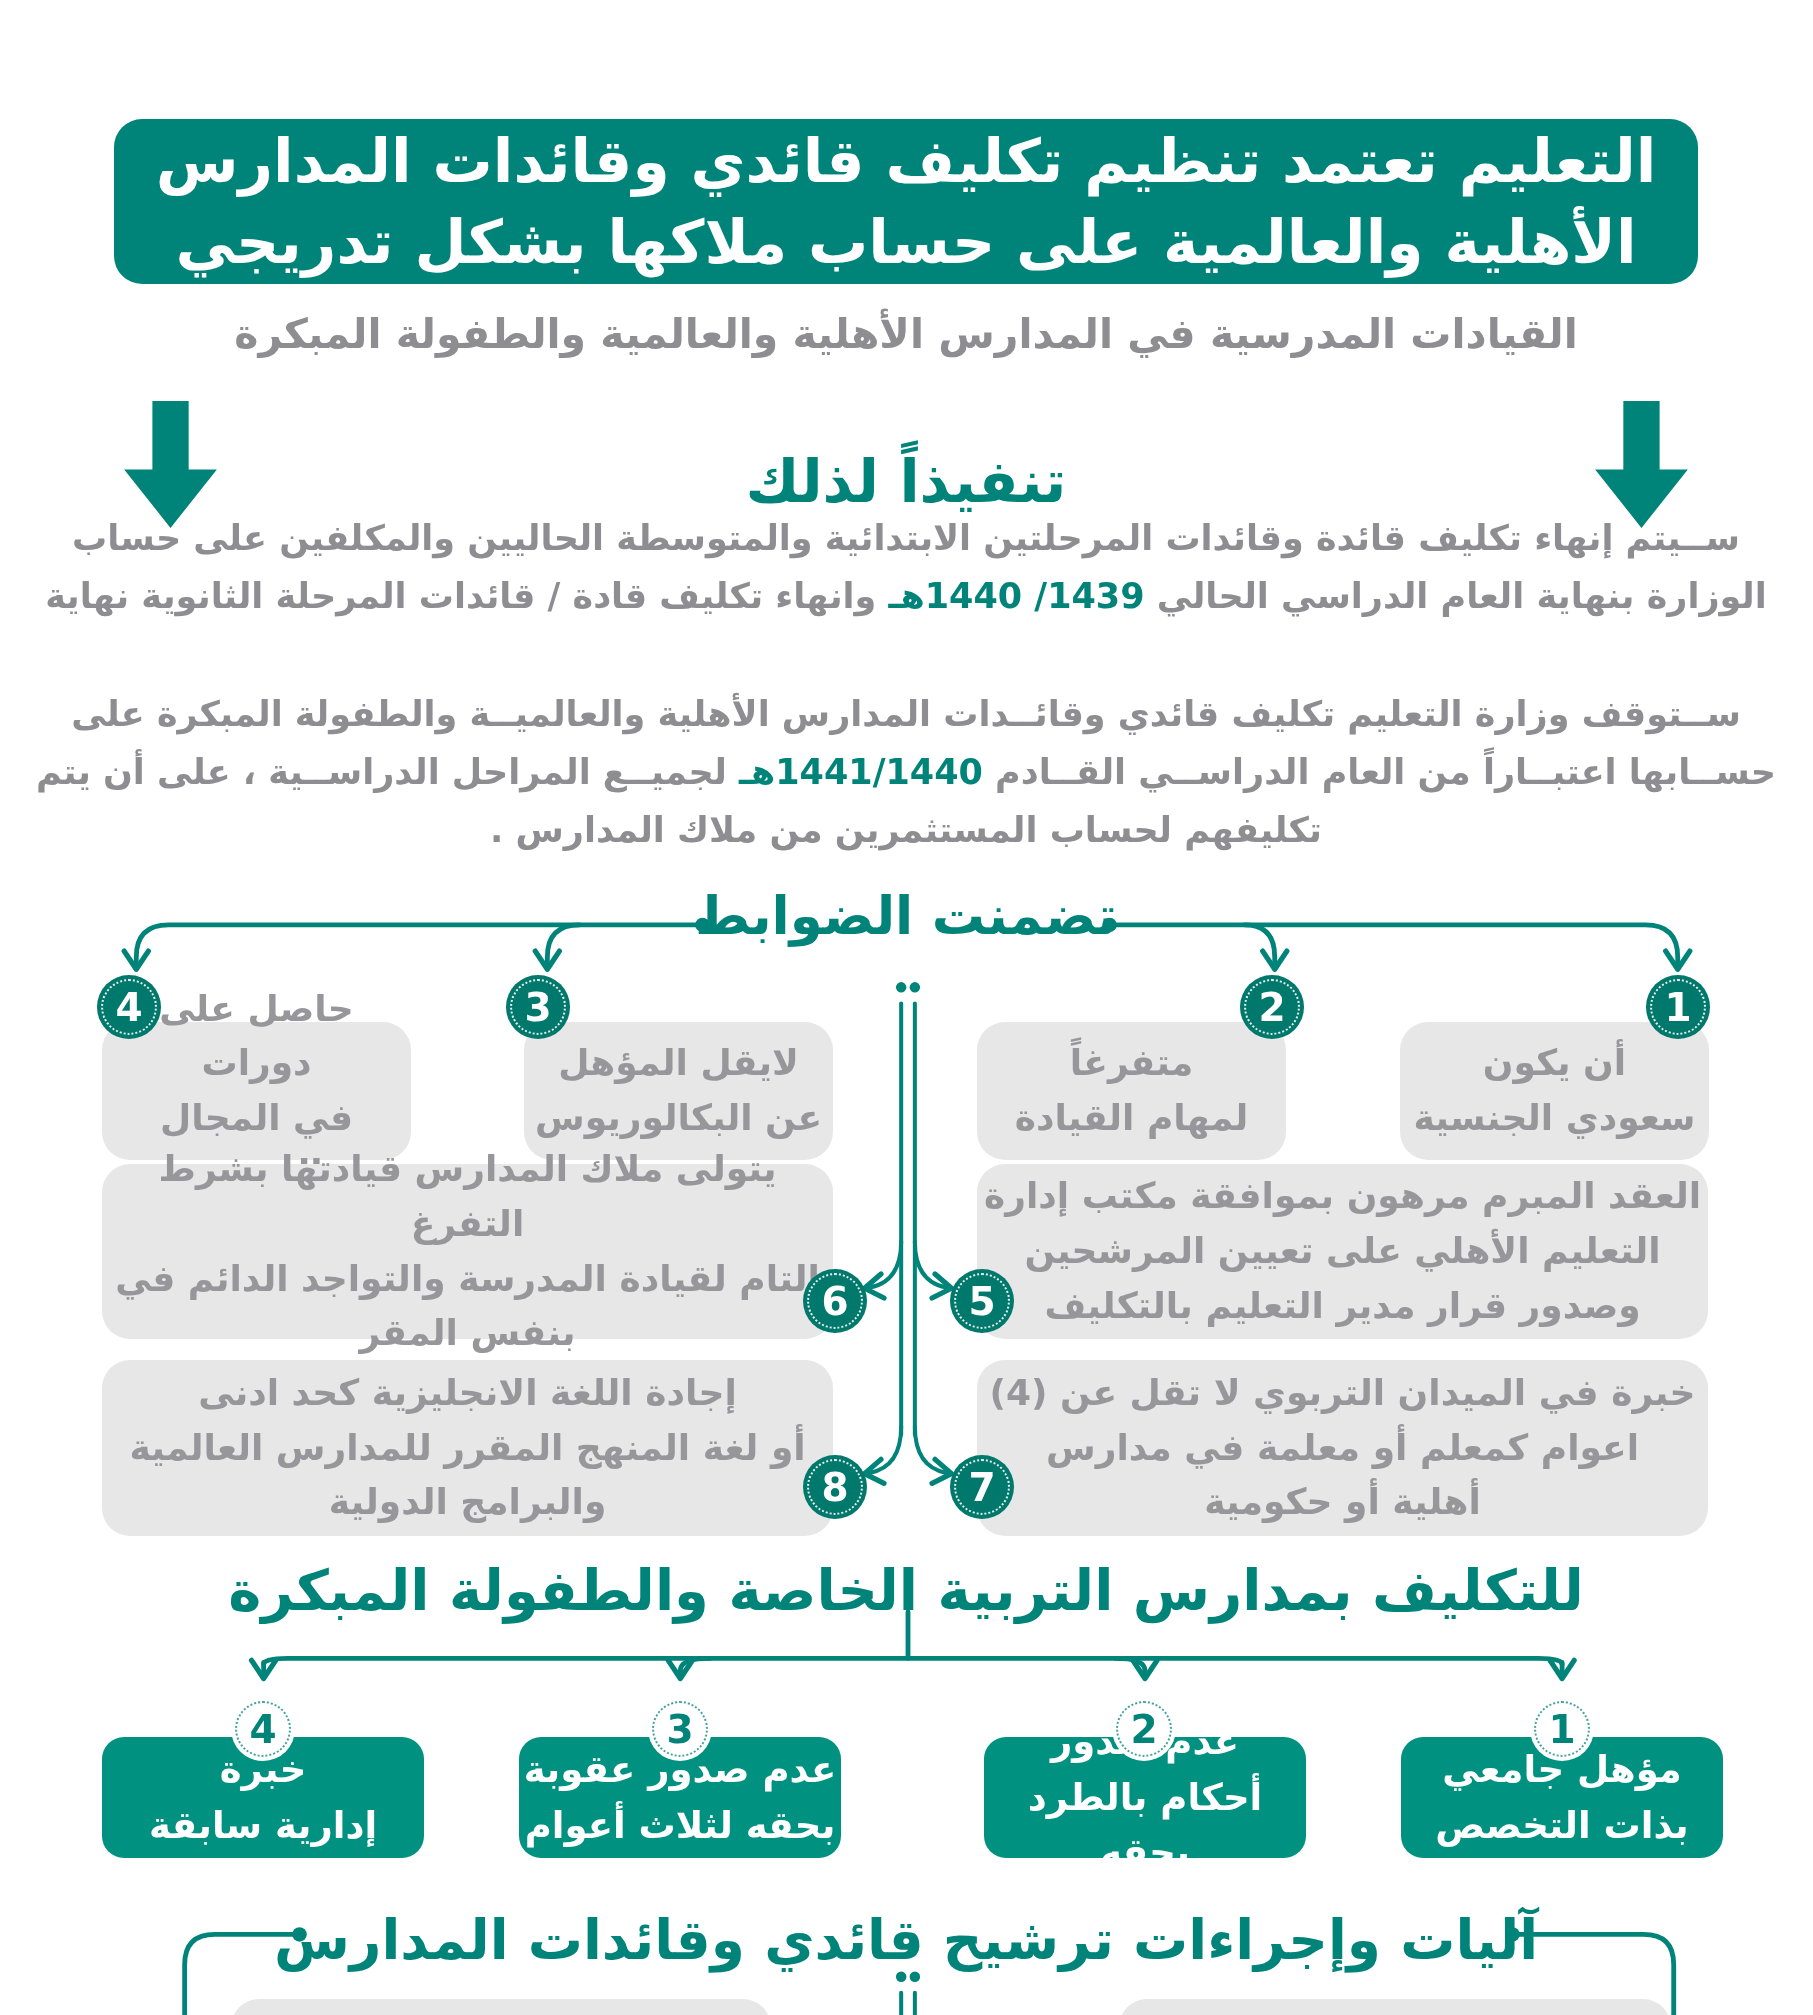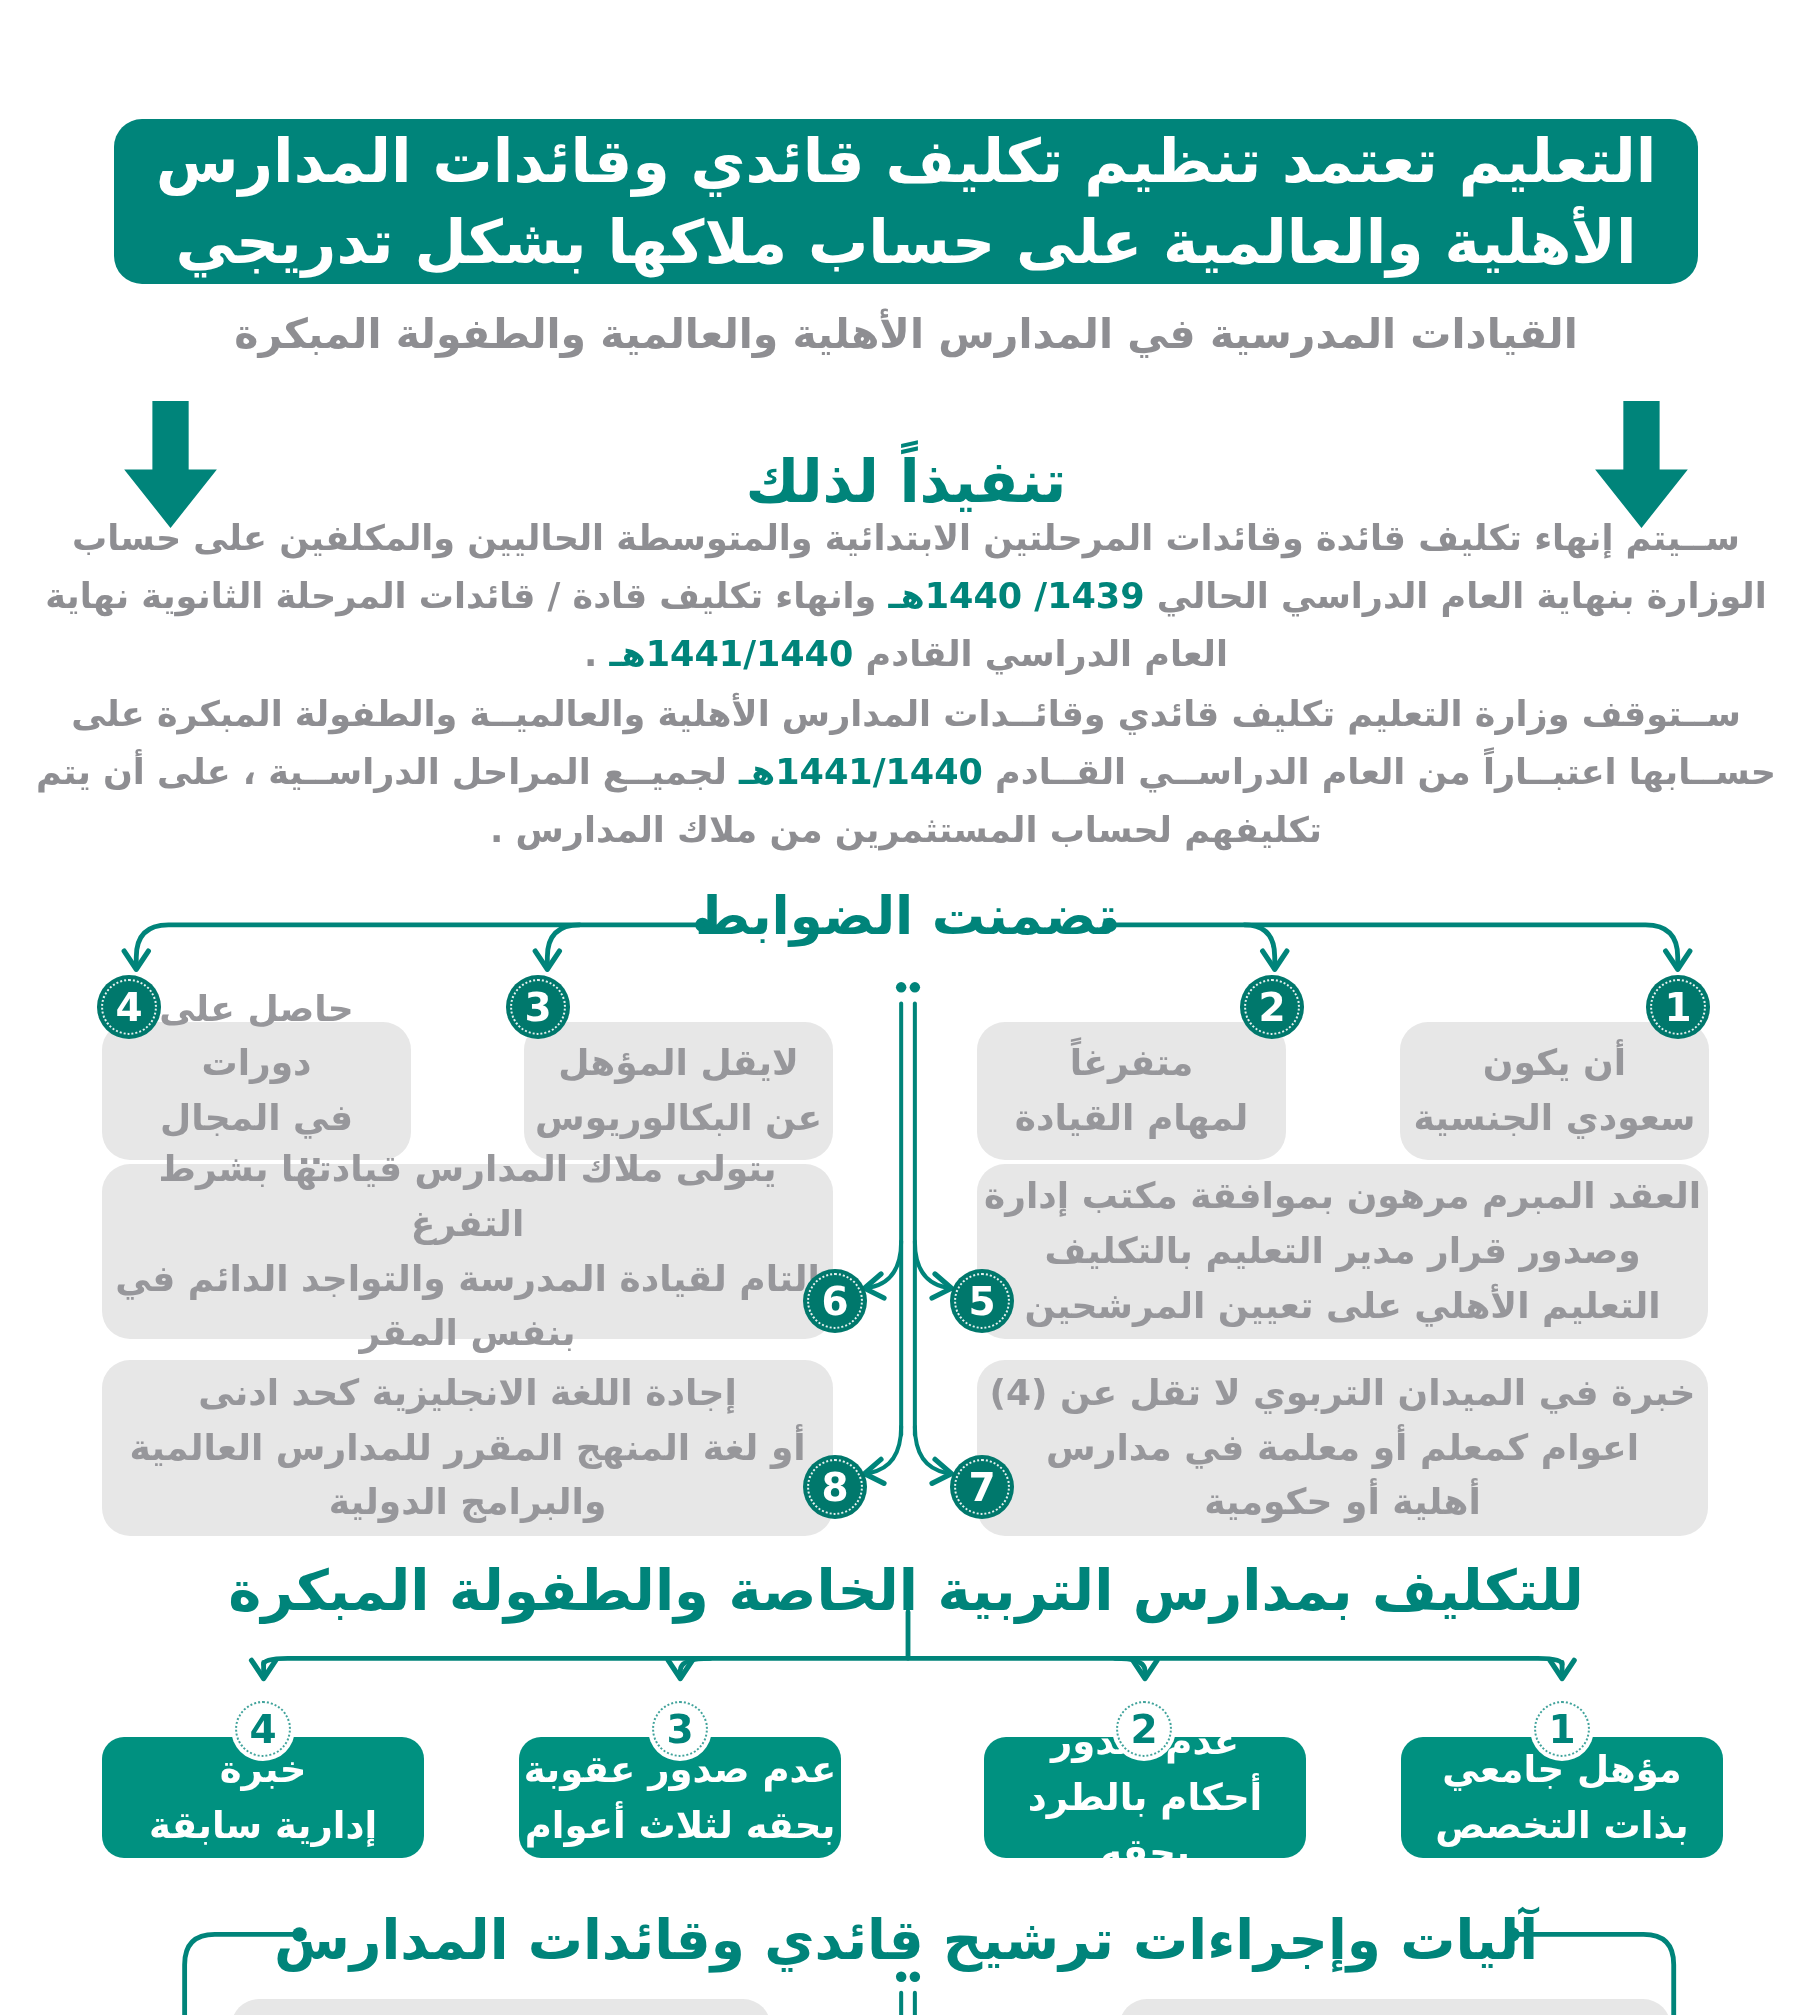--- a/index.html
+++ b/index.html
@@ -114,21 +114,20 @@
 
   <div class="intro">
     <div>القيادات المدرسية في المدارس الأهلية والعالمية والطفولة المبكرة</div>
   </div>
 
   <div class="h-teal action-heading">تنفيذاً لذلك</div>
 
   <div class="para" style="top:509px">
     <div><span>ســيتم إنهاء تكليف قائدة وقائدات المرحلتين الابتدائية والمتوسطة الحاليين والمكلفين على حساب</span></div>
     <div><span>الوزارة بنهاية العام الدراسي الحالي </span><span class="hl">1439/ 1440هـ</span><span> وانهاء تكليف قادة / قائدات المرحلة الثانوية  نهاية</span></div>
-    <div><span>العام الدراسي القادم </span><span class="hl">1441/1440هـ</span><span> .</span></div>
   </div>
 
   <div class="para" style="top:685px">
     <div><span>ســتوقف وزارة التعليم تكليف قائدي وقائــدات المدارس الأهلية والعالميــة والطفولة المبكرة على</span></div>
     <div><span>حســابها اعتبــاراً من العام الدراســي القــادم </span><span class="hl">1441/1440هـ</span><span> لجميــع المراحل الدراســية ، على أن يتم</span></div>
     <div><span>تكليفهم لحساب المستثمرين من ملاك المدارس .</span></div>
   </div>
 
   <div class="h-teal" style="top:885px;font-size:53px">تضمنت الضوابط</div>
 
@@ -148,22 +147,22 @@
       <div class="ln">حاصل على دورات</div>
       <div class="ln">في المجال التربوي</div>
     </div>
   <div class="badge" style="left:1647px;top:975px">1</div>
   <div class="badge" style="left:1241px;top:975px">2</div>
   <div class="badge" style="left:507px;top:975px">3</div>
   <div class="badge" style="left:98px;top:975px">4</div>
 
   <div class="gbox fs90" style="left:978px;top:1164px;width:731px;height:175px">
       <div class="ln">العقد المبرم مرهون بموافقة مكتب إدارة</div>
+      <div class="ln">التعليم الأهلي على تعيين المرشحين</div>
       <div class="ln">وصدور قرار مدير التعليم بالتكليف</div>
-      <div class="ln">التعليم الأهلي على تعيين المرشحين</div>
     </div>
   <div class="gbox fs90" style="left:103px;top:1164px;width:731px;height:175px">
       <div class="ln">يتولى ملاك المدارس قيادتها بشرط التفرغ</div>
       <div class="ln">التام لقيادة المدرسة والتواجد الدائم في</div>
       <div class="ln">بنفس المقر</div>
     </div>
   <div class="badge" style="left:951px;top:1269px">5</div>
   <div class="badge" style="left:804px;top:1269px">6</div>
 
   <div class="gbox fs90" style="left:978px;top:1360px;width:731px;height:176px">

